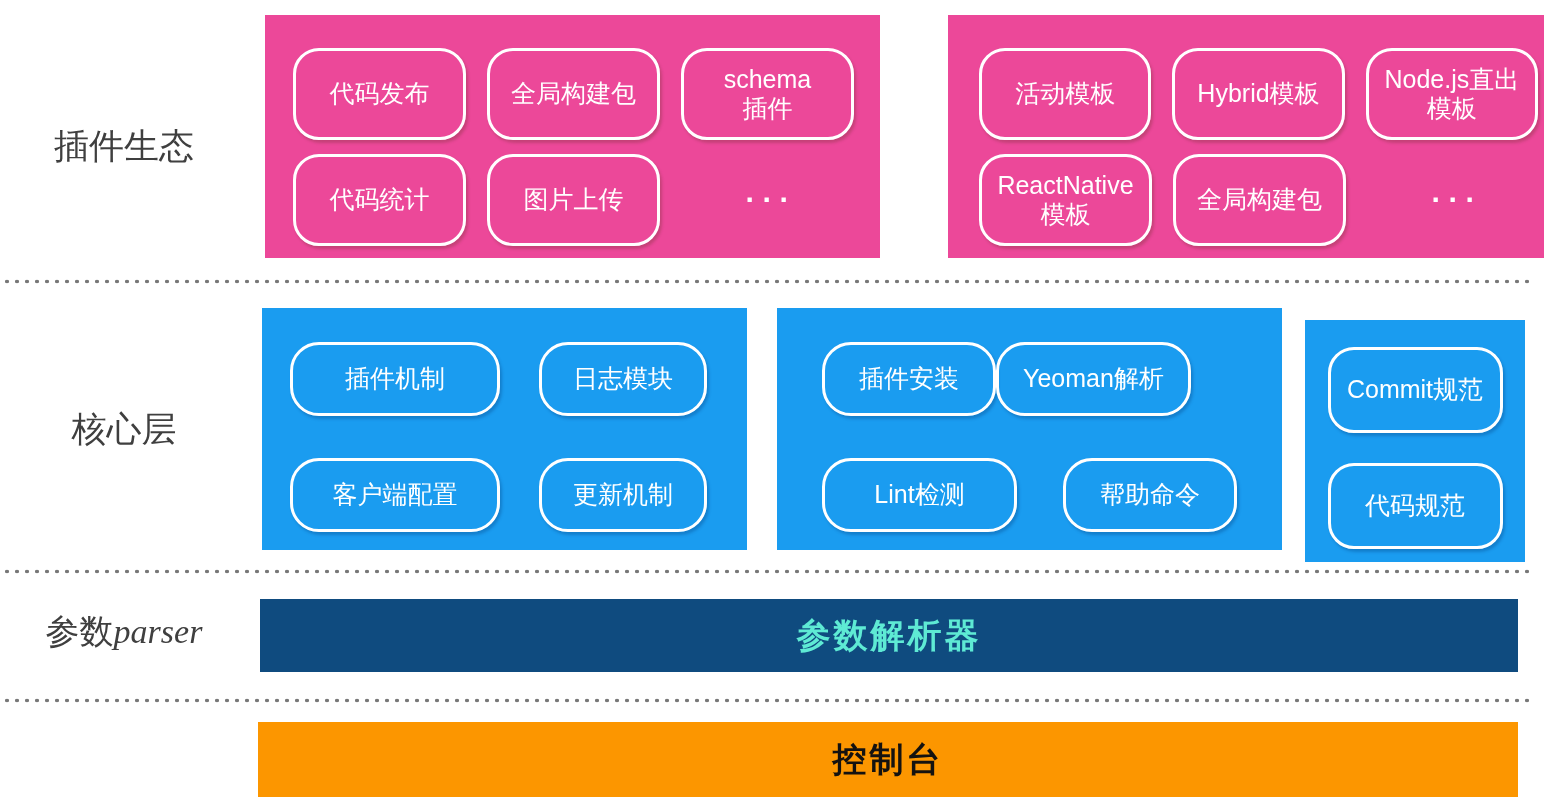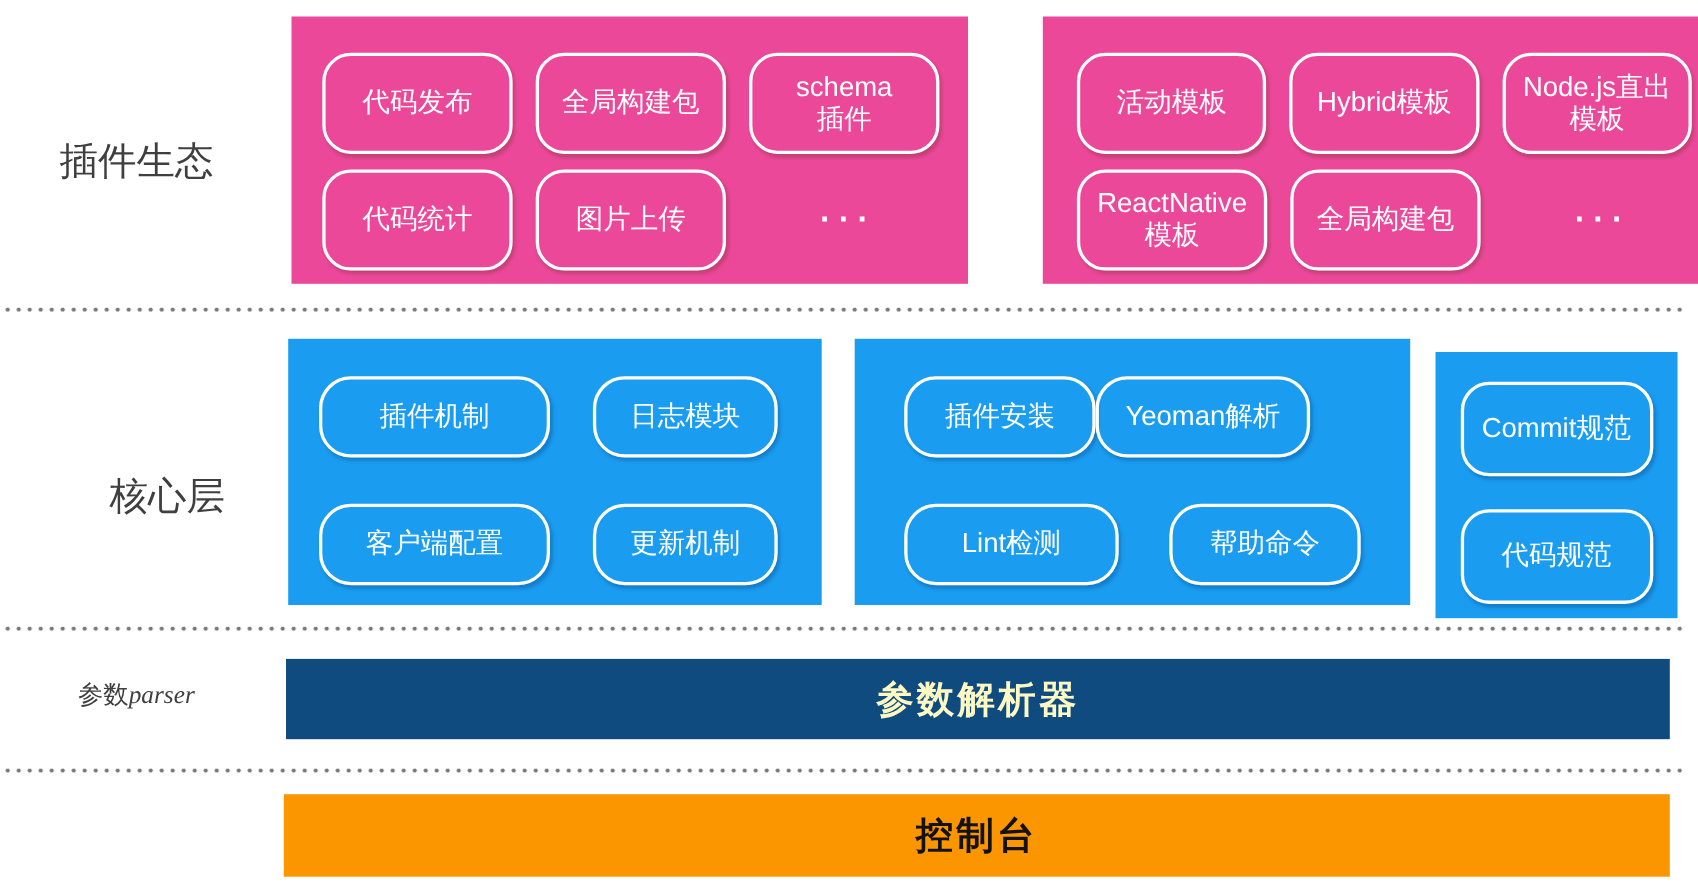--- a/index.html
+++ b/index.html
@@ -8,22 +8,22 @@
     font-family:"Liberation Sans","DejaVu Sans",sans-serif;
   }
   
   .layer-label{
     position:absolute;left:0;width:248px;text-align:center;
     font-family:"Liberation Serif","DejaVu Serif",serif;
     font-size:35px;line-height:46px;color:#3f3f3f;
   }
   .layer-label .latin{font-style:italic;}
   #label-ecosystem{top:124px;}
-  #label-core{top:429px;padding-left:28px;}
-  #label-parser{top:609px;font-size:23px;}
+  #label-core{top:407px;}
+  #label-parser{top:609px;font-size:34px;}
   
   .panel{position:absolute;box-sizing:border-box;}
   .panel.amber{background:#ec4899;}
   .panel.blue{background:#1a9cf0;}
   #panel-eco-left {left:265px;top:15px;width:615px;height:243px;padding:33px 0 0 28px;}
   #panel-eco-right{left:906px;top:15px;width:611px;height:243px;padding:33px 0 0 31px;margin-left:42px;}
   #panel-core-a{left:262px;top:308px;width:485px;height:242px;padding:34px 0 0 28px;}
   #panel-core-b{left:777px;top:308px;width:505px;height:242px;padding:34px 0 0 45px;}
   #panel-core-c{left:1305px;top:320px;width:220px;height:242px;padding:27px 0 0 0;}
   .pill-row{display:flex;}
@@ -58,21 +58,21 @@
     background-size:10px 5px;background-repeat:repeat-x;background-position:left center;
   }
   #dotted-1{top:279px;}
   #dotted-2{top:569px;}
   #dotted-3{top:698px;}
   
   .bar{
     position:absolute;display:flex;align-items:center;justify-content:center;
     font-weight:bold;font-size:34px;letter-spacing:3px;
   }
-  #bar-parser {left:260px;top:599px;width:1258px;height:73px;background:#0f4b7f;color:#fef9c3;}
+  #bar-parser {left:260px;top:599px;width:1258px;height:73px;background:#0f4b7f;color:#5eead4;}
   #bar-console{left:258px;top:722px;width:1260px;height:75px;background:#fc9600;color:#141210;}
 </style>
 </head>
 <body>
 
 <div class="canvas">
 
   <div class="layer-label" id="label-ecosystem">插件生态</div>
   <div class="layer-label" id="label-core">核心层</div>
   <div class="layer-label" id="label-parser"><span>参数</span><span class="latin">parser</span></div>

